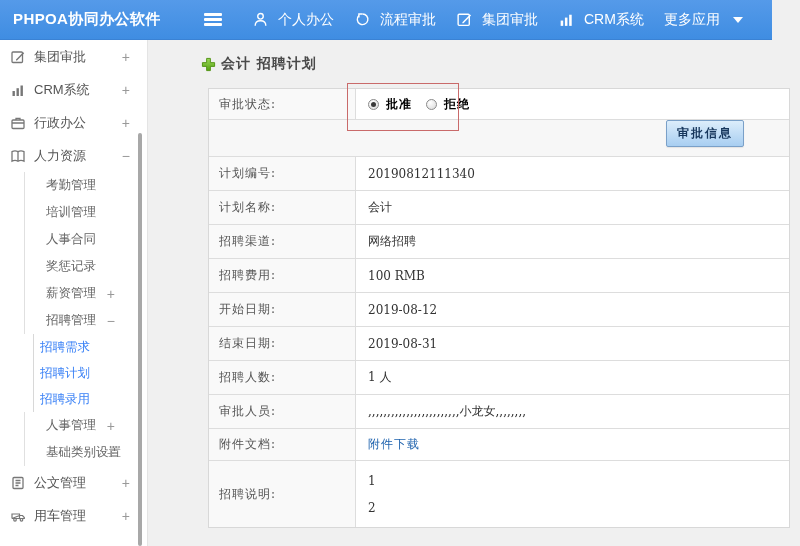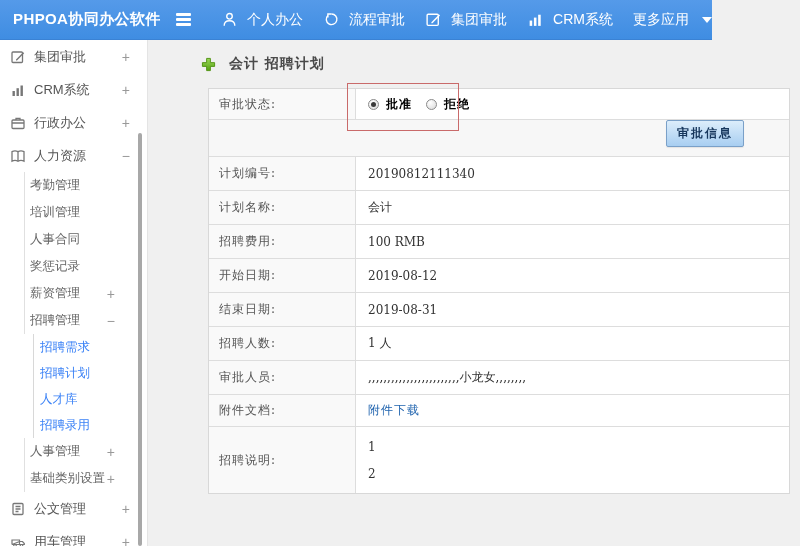--- a/index.html
+++ b/index.html
@@ -3,54 +3,54 @@
 <meta charset="utf-8">
 <style>
   html,body{margin:0;padding:0}
   body{
     width:800px;height:546px;overflow:hidden;position:relative;
     background:#f0f0f0;font-family:"Liberation Sans",sans-serif;
     -webkit-font-smoothing:antialiased;
   }
   
   .topbar{
-    position:absolute;top:0;left:0;width:712px;height:40px;
+    position:absolute;top:0;left:0;width:772px;height:40px;
     background:linear-gradient(180deg,#559ae9 0%,#3f8de2 100%);
     border-bottom:1px solid #3a82d4;
     display:flex;align-items:center;color:#fff;box-sizing:border-box;
   }
   .logo{font-size:15px;font-weight:bold;letter-spacing:.4px;margin-left:13px;width:178px;white-space:nowrap}
   .hamburger{width:18px;height:13px;display:flex;flex-direction:column;justify-content:space-between;margin-left:13px;cursor:pointer}
   .hamburger span{display:block;height:2.6px;background:#fff;border-radius:1px}
   .topnav{display:flex;align-items:center;margin-left:30px;gap:20px}
   .nav-item{display:flex;align-items:center;gap:9px;font-size:14px;cursor:pointer;white-space:nowrap}
   .nav-icon{width:17px;height:17px;display:inline-flex}
   .nav-icon svg{width:17px;height:17px}
   .caret{width:0;height:0;border-left:5px solid transparent;border-right:5px solid transparent;border-top:6px solid #fff;margin-left:4px}
   
   .sidebar{
     position:absolute;top:40px;left:0;width:148px;bottom:0;background:#fff;
     border-right:1px solid #e4e4e4;box-sizing:border-box;overflow:hidden;
   }
   .side-item{position:relative;display:flex;align-items:center;cursor:pointer;color:#555;box-sizing:border-box}
   .side-item.lv0{height:33px;padding-left:10px;font-size:13px}
-  .side-item.lv1{height:27px;padding-left:30px;font-size:12.5px;color:#666}
+  .side-item.lv1{height:27px;padding-left:46px;font-size:12.5px;color:#666}
   .side-item.lv2{height:26px;padding-left:40px;font-size:12.5px;color:#3b82f6}
   .side-item.lv1::before{content:"";position:absolute;left:24px;top:0;bottom:0;width:1px;background:#e0e0e0}
   .side-item.lv2::before{content:"";position:absolute;left:33px;top:0;bottom:0;width:1px;background:#d8d8d8}
   .side-icon{width:16px;height:16px;margin-right:8px;color:#777;display:inline-flex;flex:0 0 16px}
   .side-icon svg{width:16px;height:16px}
   .side-label{white-space:nowrap}
   .expander{position:absolute;font-size:14px;color:#999;line-height:1}
   .lv0 .expander{right:17px}
   .lv1 .expander{right:32px}
   .scroll-thumb{position:absolute;top:93px;bottom:0;right:5px;width:4px;background:#a8a8a8;border-radius:2px}
   
   .main{position:absolute;left:149px;top:40px;right:0;bottom:0;background:#f0f0f0}
-  .page-header{position:absolute;left:52px;top:15px;display:flex;align-items:center;gap:13px}
+  .page-header{position:absolute;left:52px;top:15px;display:flex;align-items:center;gap:5px}
   .plus-icon{width:15px;height:15px;display:inline-flex}
   .page-title{font-size:14px;font-weight:bold;color:#4a4a4a;letter-spacing:1px;font-family:"DejaVu Serif",serif}
   .form-table{
     position:absolute;left:59px;top:48px;width:582px;background:#fff;
     border:1px solid #d8d8d8;box-sizing:border-box;
   }
   .frow{display:flex;box-sizing:border-box}
   .frow + .frow{border-top:1px solid #ddd}
   .frow-label{
     width:147px;flex:0 0 147px;background:#f9f9f9;border-right:1px solid #ddd;
@@ -204,23 +204,20 @@
         <span class="side-label">招聘管理</span>
         <span class="expander">−</span>
       </div>
       <div class="side-item lv2">
         <span class="side-label">招聘需求</span>
       </div>
       <div class="side-item lv2">
         <span class="side-label">招聘计划</span>
       </div>
       <div class="side-item lv2">
-        <span class="side-label">人才库</span>
-      </div>
-      <div class="side-item lv2">
         <span class="side-label">招聘录用</span>
       </div>
       <div class="side-item lv1">
         <span class="side-label">人事管理</span>
         <span class="expander">+</span>
       </div>
       <div class="side-item lv1">
         <span class="side-label">基础类别设置</span>
         <span class="expander">+</span>
       </div>
@@ -282,20 +279,24 @@
       </div>
       <div class="frow row-text">
         <div class="frow-label">计划编号:</div>
         <div class="frow-value">20190812111340</div>
       </div>
       <div class="frow row-text">
         <div class="frow-label">计划名称:</div>
         <div class="frow-value">会计</div>
       </div>
       <div class="frow row-text">
+        <div class="frow-label">招聘渠道:</div>
+        <div class="frow-value">网络招聘</div>
+      </div>
+      <div class="frow row-text">
         <div class="frow-label">招聘费用:</div>
         <div class="frow-value">100 RMB</div>
       </div>
       <div class="frow row-text">
         <div class="frow-label">开始日期:</div>
         <div class="frow-value">2019-08-12</div>
       </div>
       <div class="frow row-text">
         <div class="frow-label">结束日期:</div>
         <div class="frow-value">2019-08-31</div>

